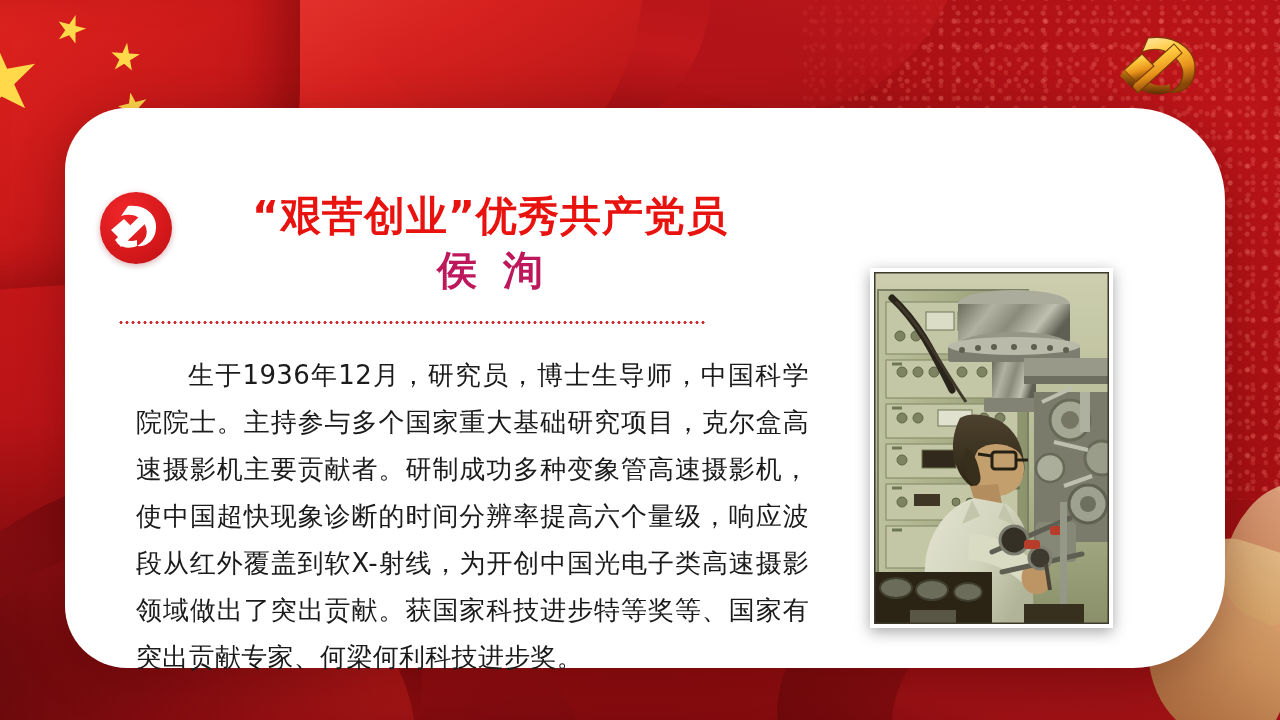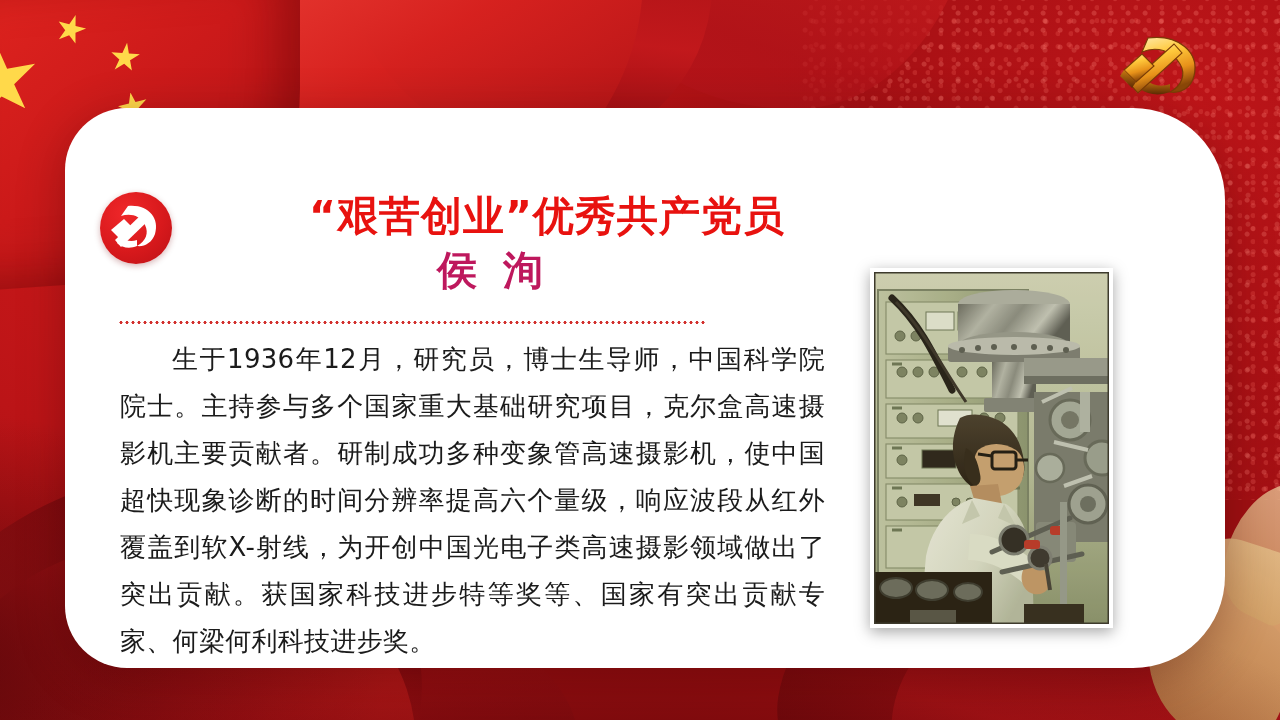--- a/index.html
+++ b/index.html
@@ -215,21 +215,20 @@
     text-align: center;
   }
   .title-main {
     font-family: "DejaVu Sans", "Liberation Sans", sans-serif;
     font-size: 41px;
     font-weight: 700;
     color: #e8120f;
     letter-spacing: 1px;
     line-height: 1.18;
     white-space: nowrap;
-    text-align: right;
   }
   .title-name {
     margin-top: 6px;
     font-family: "DejaVu Serif", "Liberation Serif", serif;
     font-size: 40px;
     font-weight: 700;
     color: #be185d;
     letter-spacing: 26px;
     padding-left: 26px;
     line-height: 1.2;
@@ -255,21 +254,21 @@
     width: 705px;
     font-family: "DejaVu Sans", "Liberation Sans", sans-serif;
     font-size: 26px;
     line-height: 47px;
     color: #1b1b1b;
     text-align: justify;
     text-justify: inter-character;
     letter-spacing: 0.3px;
   }
   .body-text p {
-    margin: 0;
+    margin: 16px;
     text-indent: 2em;
   }
 
   
   .photo-frame {
     position: absolute;
     left: 805px;
     top: 160px;
     width: 235px;
     height: 352px;

